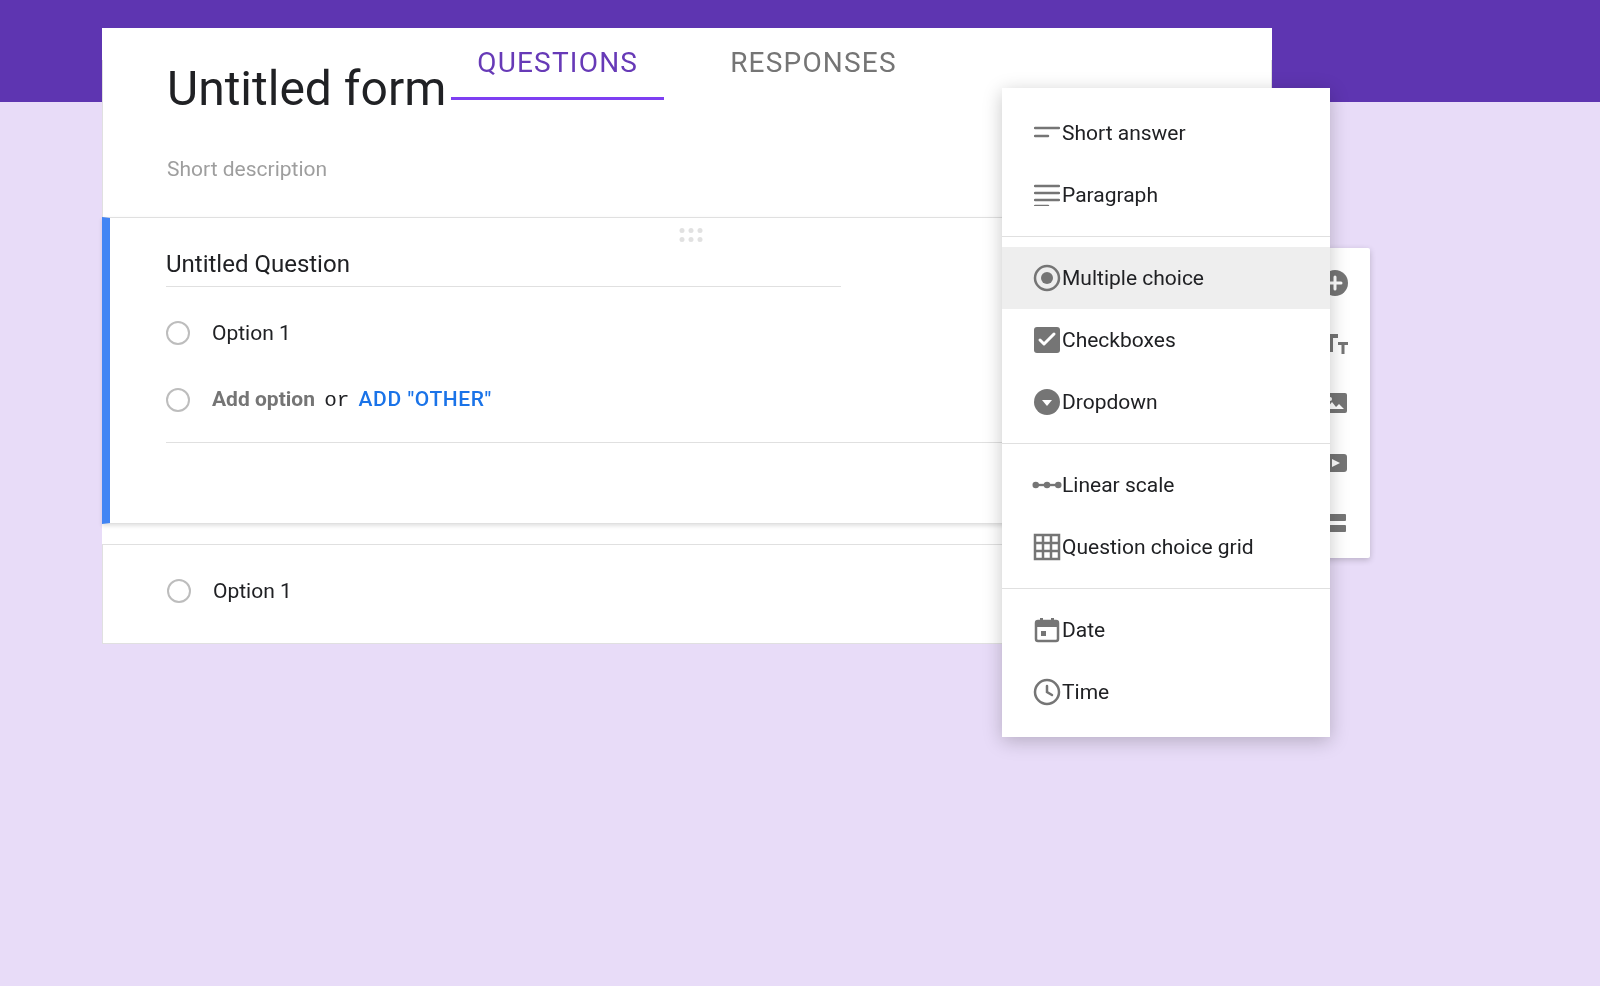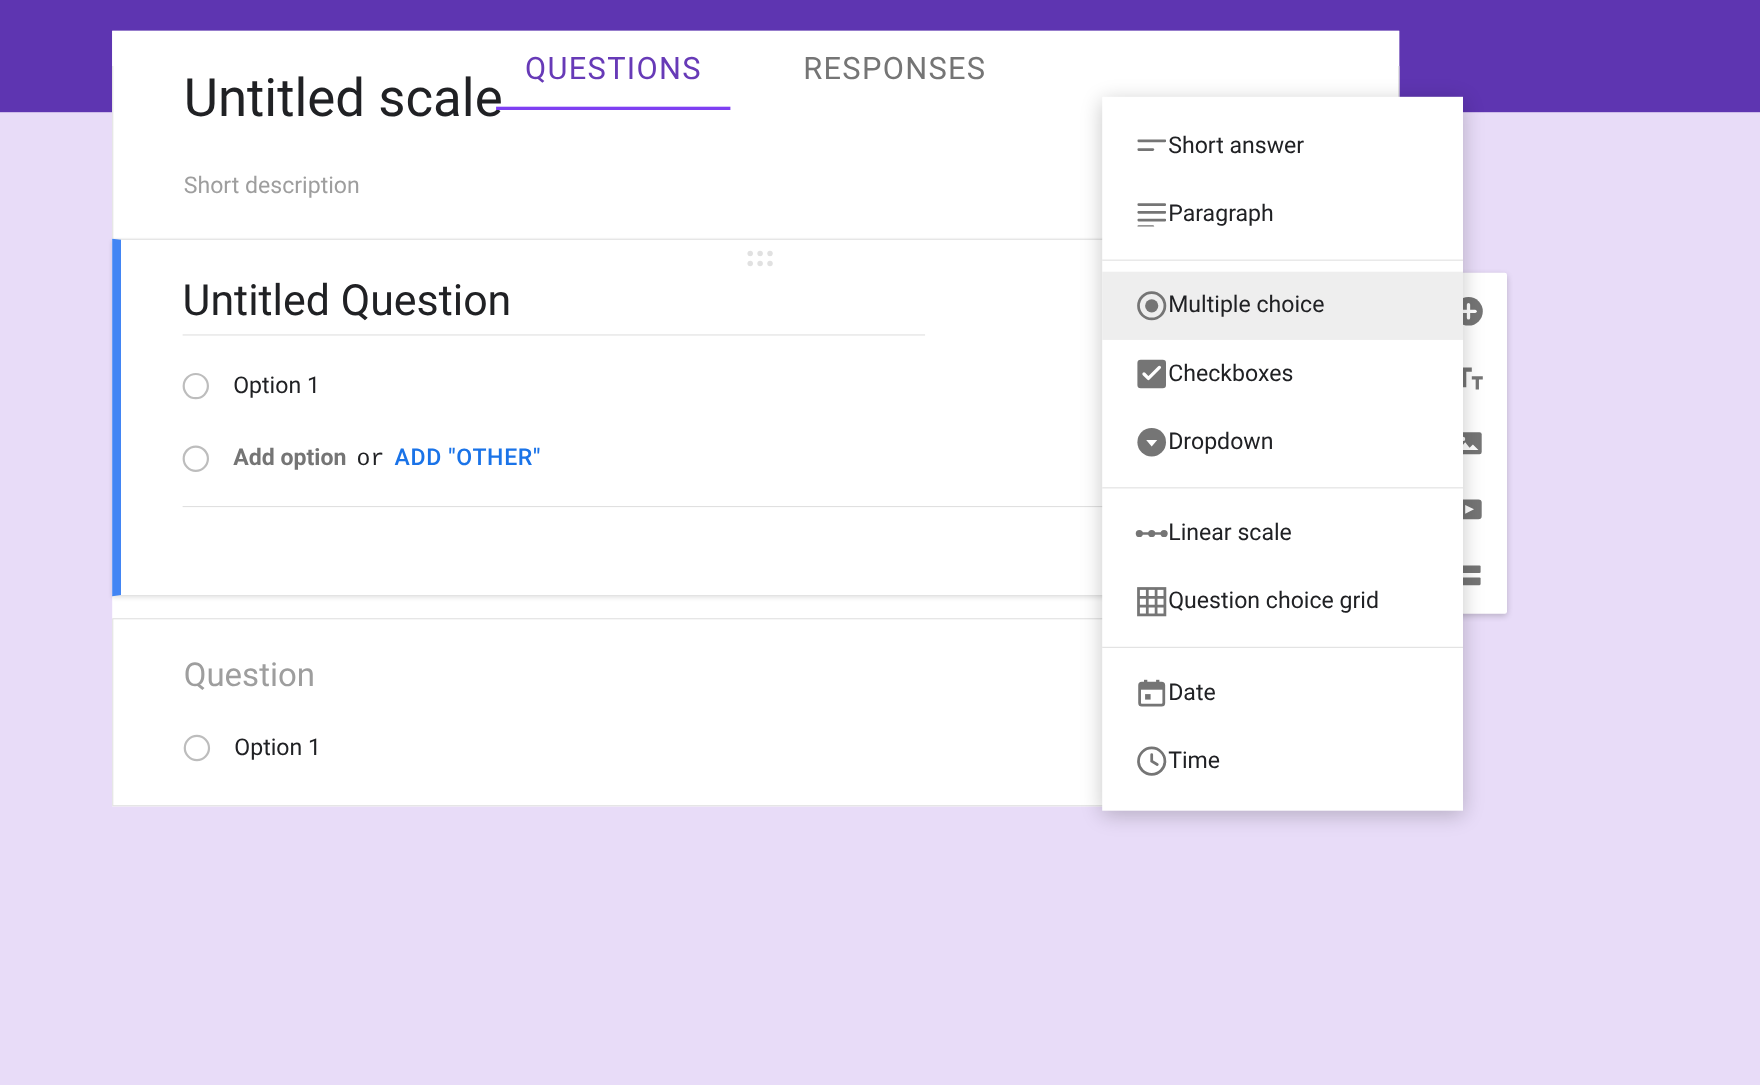--- a/index.html
+++ b/index.html
@@ -106,30 +106,30 @@
     grid-template-columns: repeat(3, 5px);
     grid-template-rows: repeat(2, 5px);
     gap: 4px;
     opacity: 0.45;
   }
   .drag-handle span {
     width: 5px; height: 5px; border-radius: 50%;
     background: var(--grey-5);
   }
   .q-title {
-    font-size: 39px;
+    font-size: 24px;
     color: var(--text);
     padding-bottom: 8px;
     border-bottom: 1px solid var(--grey-3);
     margin-bottom: 34px;
     width: 675px;
   }
   .option-row {
     display: flex;
-    align-items: flex-start;
+    align-items: flex-end;
     gap: 22px;
     font-size: 21px;
     color: var(--text);
     margin-bottom: 42px;
   }
   .radio-outline {
     width: 24px; height: 24px; border: 2.5px solid var(--grey-5);
     border-radius: 50%; flex-shrink: 0;
   }
   .add-option-text { color: var(--grey-8); font-weight: bold; }
@@ -222,21 +222,21 @@
 <div class="top-banner"></div>
 
 <div class="main-card">
 
   <div class="tabs">
     <div class="tab active">QUESTIONS</div>
     <div class="tab">RESPONSES</div>
   </div>
 
   <div class="form-header">
-    <div class="form-title">Untitled scale</div>
+    <div class="form-title">Untitled form</div>
     <div class="form-desc">Short description</div>
   </div>
 
   <div class="question-card">
     <div class="drag-handle">
       <span></span>
         <span></span>
         <span></span>
         <span></span>
         <span></span>
@@ -262,21 +262,20 @@
       <div class="icon-btn">
         <svg width="30" height="30" viewBox="0 0 24 24" fill="none" stroke="currentColor" stroke-width="2">
           <rect x="8" y="8" width="12" height="14" rx="1"></rect>
           <path d="M16 8 V4 a1 1 0 0 0 -1 -1 H5 a1 1 0 0 0 -1 1 v14 a1 1 0 0 0 1 1 h3"></path>
         </svg>
       </div>
     </div>
   </div>
 
   <div class="question-card secondary">
-    <div class="q-title placeholder">Question</div>
     <div class="option-row" style="margin-bottom:0;">
       <div class="radio-outline"></div>
       <span>Option 1</span>
     </div>
   </div>
 
 </div>
 
 <div class="type-menu">
 

